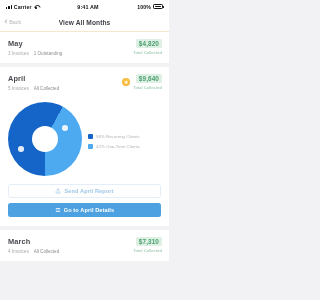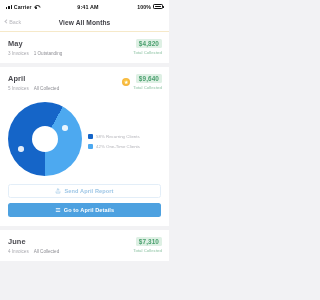--- a/index.html
+++ b/index.html
@@ -230,21 +230,21 @@
             <rect x="1.4" y="8.7" width="9.2" height="1.3" rx=".6" fill="#ffffff"></rect>
           </svg>
           <span>Go to April Details</span>
         </div>
       </div>
     </div>
 
     <div class="card">
       <div class="month-row">
         <div class="month-left">
-          <div class="month-name">June</div>
+          <div class="month-name">March</div>
           <div class="month-sub">
             <span class="sub-item">4 Invoices</span>
             <span class="sub-item strong">All Collected</span>
           </div>
         </div>
         <div class="month-right">
           <div class="amount-block">
             <span class="amount">$7,310</span>
             <span class="amount-note">Total Collected</span>
           </div>

